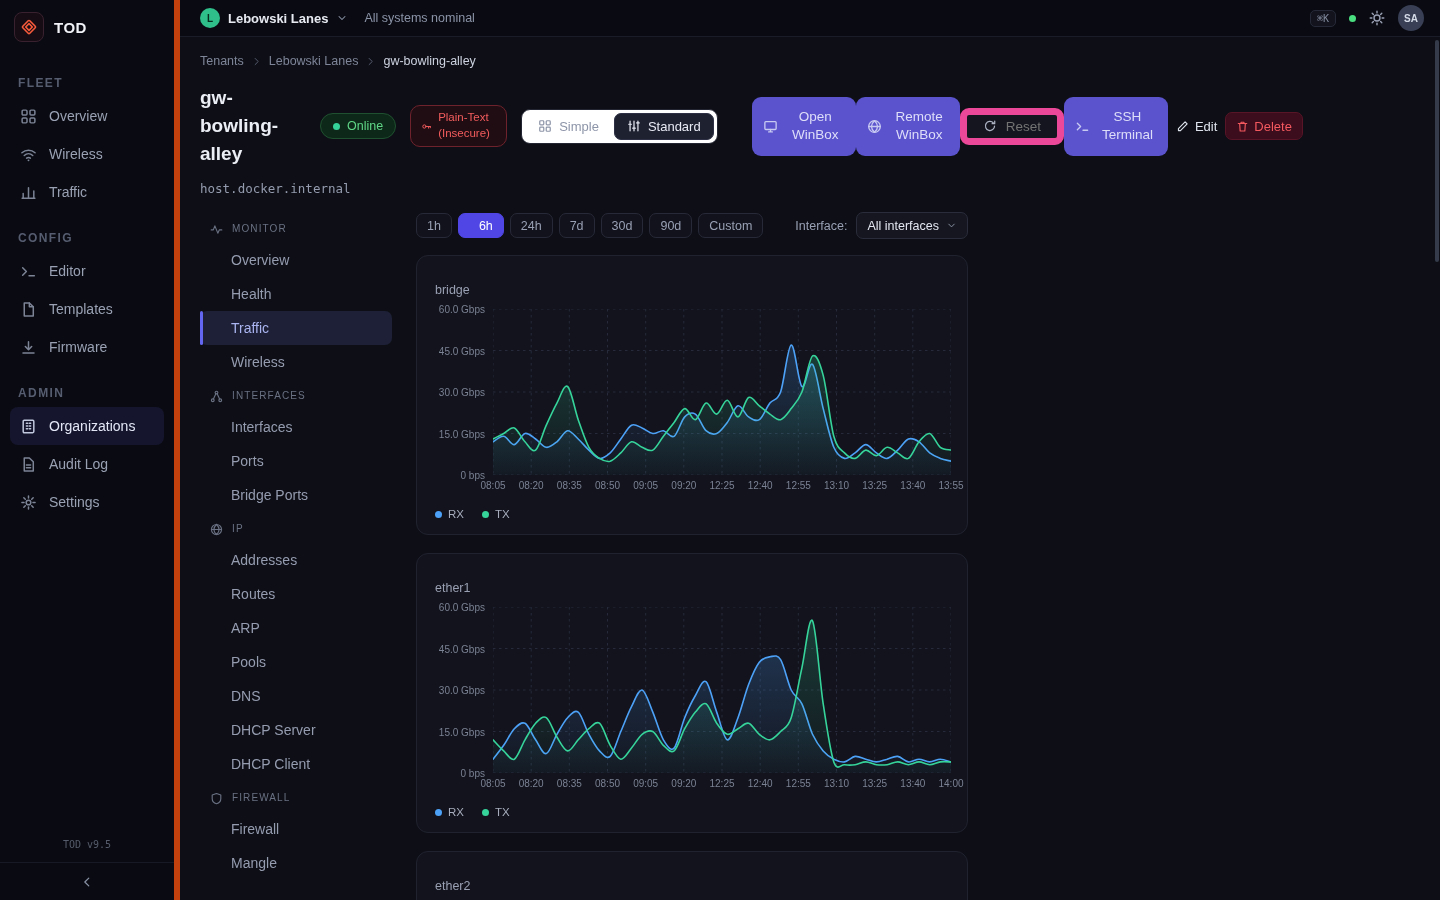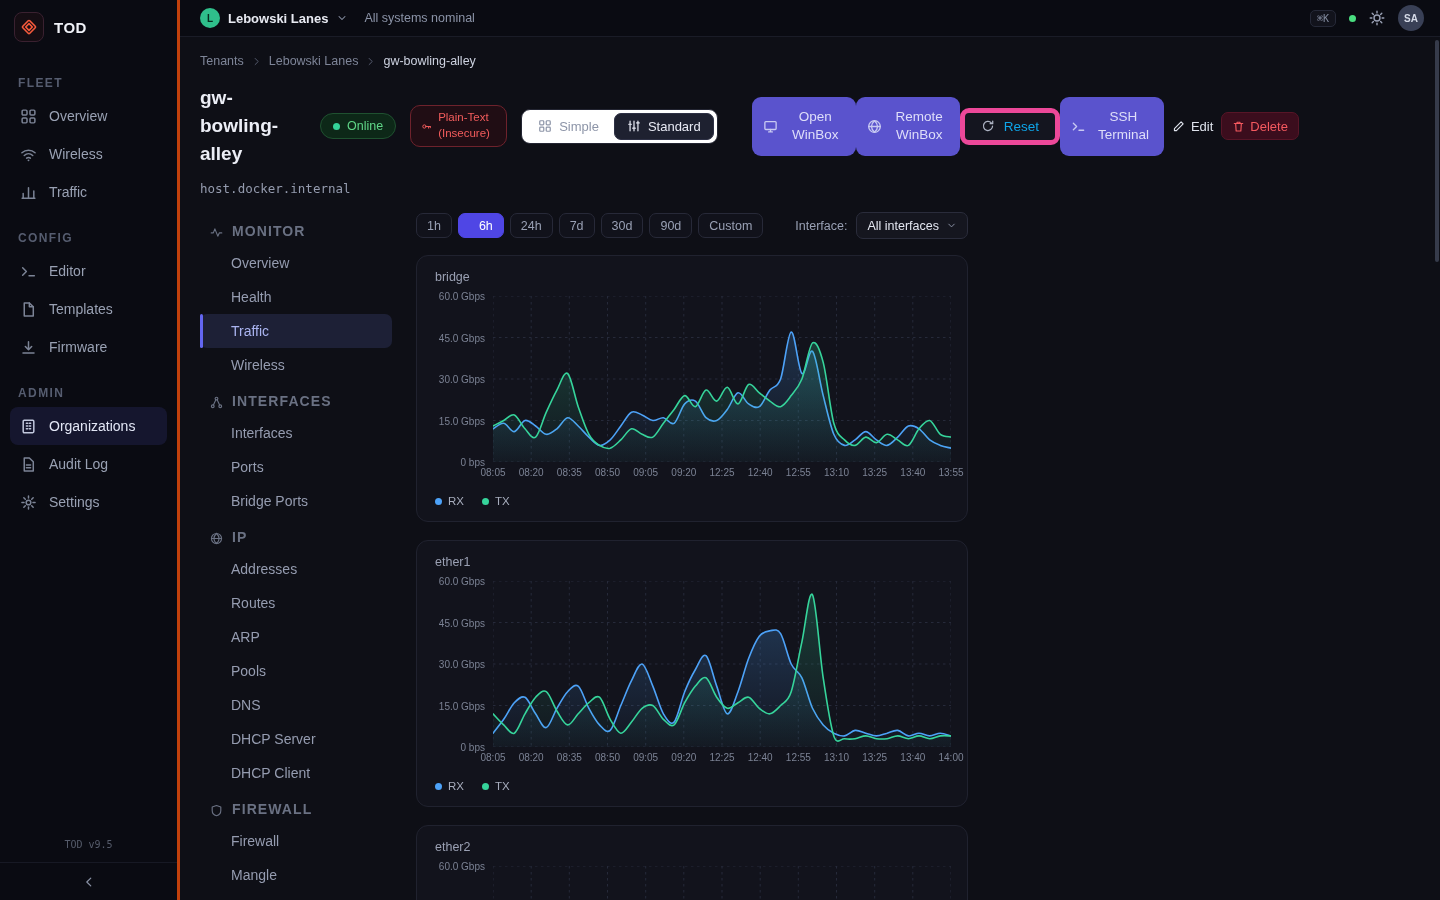--- a/index.html
+++ b/index.html
@@ -1,21 +1,21 @@
 <!DOCTYPE html>
 <html><head>
 <meta charset="utf-8">
 <style>
   * { margin:0; padding:0; box-sizing:border-box; }
   html,body { width:1440px; height:900px; overflow:hidden; background:#0e0f16;
     font-family:"Liberation Sans", sans-serif; color:#e6e8f0; }
   .app { display:flex; width:100%; height:100%; }
 
   
-  .sidebar { width:180px; flex:0 0 180px; background:#0a0b12; border-right:3px solid #c2410c;
+  .sidebar { width:180px; flex:0 0 180px; background:#0a0b12; border-right:6px solid #c2410c;
     display:flex; flex-direction:column; }
   .logo-row { display:flex; align-items:center; gap:10px; padding:12px 14px 14px; }
   .logo-tile { width:30px; height:30px; border-radius:8px; background:#150d13; border:1px solid #3a2130;
     display:flex; align-items:center; justify-content:center; color:#f75a3c; }
   .logo-tile svg { width:18px; height:18px; }
   .logo-text { font-size:15px; font-weight:bold; letter-spacing:.5px; color:#f0f2f8; }
   .side-nav { padding:0 10px; flex:1 1 auto; }
   .nav-label { margin:20px 8px 7px; font-size:12px; letter-spacing:1.4px; color:#565d70; font-weight:bold; }
   .nav-item { display:flex; align-items:center; gap:12px; height:38px; padding:0 10px; border-radius:8px;
     color:#99a1b3; font-size:14px; cursor:pointer; }
@@ -67,54 +67,54 @@
   .seg-opt .ic { width:14px; height:14px; }
   .seg-opt.active { background:#1e2130; border-color:#2e3145; color:#e8eaf4; }
 
   .actions { display:flex; align-items:center; margin-left:20px; }
   .btn { border:none; cursor:pointer; font-family:inherit; display:flex; align-items:center; justify-content:center; }
   .btn .ic { flex:0 0 auto; }
   .btn-primary { width:104px; height:59px; border-radius:9px; background:#5a53cd; color:#dedef9;
     font-size:13.5px; gap:8px; padding:0 8px; }
   .btn-primary .lbl { width:58px; text-align:center; line-height:1.35; }
   .btn-primary .ic { width:15px; height:15px; color:#c9caf2; }
-  .btn-secondary { height:37px; padding:6px 16px; border-radius:9px; background:#14151f; border:5px solid #ec4899;
-    color:#0ea5e9; font-size:13.5px; gap:9px; }
+  .btn-secondary { height:37px; padding:6px 16px; border-radius:9px; background:#14151f; border:7px solid #ec4899;
+    color:#737373; font-size:13.5px; gap:9px; }
   .btn-secondary .ic { width:14px; height:14px; color:#aeb4c4; }
   .btn-ghost { height:28px; padding:0 8px; border-radius:7px; background:transparent; color:#dfe3ed; font-size:13px; gap:6px; }
   .btn-ghost .ic { width:13px; height:13px; }
   .btn-danger { height:28px; padding:0 10px; border-radius:7px; background:#3b0d1d; border:1px solid #571527;
     color:#f4595f; font-size:13px; gap:5px; }
   .btn-danger .ic { width:13px; height:13px; }
 
   .host { margin-top:13px; font-family:"DejaVu Sans Mono", monospace; font-size:12.5px; color:#949bae; }
 
   .body-row { margin-top:16px; display:flex; gap:24px; align-items:flex-start; }
   .subnav { width:192px; flex:0 0 192px; }
-  .subnav-header { display:flex; align-items:flex-end; gap:9px; padding:7px 0 7px 10px; font-size:14px;
-    letter-spacing:1.1px; color:#6a7183; font-weight:bold; margin-top:4px; }
+  .subnav-header { display:flex; align-items:flex-start; gap:9px; padding:7px 0 7px 10px; font-size:10px;
+    letter-spacing:1.1px; color:#6a7183; font-weight:normal; margin-top:4px; }
   .subnav-header .ic { width:13px; height:13px; }
   .subnav-item { position:relative; height:34px; display:flex; align-items:center; padding-left:31px;
     font-size:14px; color:#959cb0; border-radius:7px; cursor:pointer; }
   .subnav-item.active { background:#1d2036; color:#aab4f0; }
   .subnav-item.active::before { content:""; position:absolute; left:0; top:0; bottom:0; width:3px;
     background:#6366f1; border-radius:2px; }
 
   .charts-col { width:552px; flex:0 0 552px; }
   .chart-controls { display:flex; justify-content:space-between; align-items:center; margin-bottom:16px; }
   .ranges { display:flex; gap:6px; }
   .range-pill { height:25px; padding:0 10px; border-radius:7px; border:1px solid #272938; background:#11121b;
     color:#99a0b4; font-size:12.5px; font-family:inherit; display:flex; align-items:center; cursor:pointer; }
   .range-pill.active { background:#4f46e5; border-color:#4f46e5; color:#ffffff;padding-left:20px; }
   .iface { display:flex; align-items:center; gap:9px; font-size:12.5px; color:#99a0b4; }
   .iface-select { display:flex; align-items:center; gap:7px; height:27px; padding:0 10px; background:#15161f;
     border:1px solid #2a2c3b; border-radius:7px; color:#e3e6f0; font-size:12.5px; font-family:inherit; cursor:pointer; }
   .iface-select .ic { width:11px; height:11px; color:#8b93a7; }
 
-  .chart-card { background:#12131c; border:1px solid #20222f; border-radius:12px; padding:14px 16px 12px; margin-bottom:18px; }
+  .chart-card { background:#12131c; border:1px solid #20222f; border-radius:12px; padding:27px 16px 12px; margin-bottom:18px; }
   .chart-title { font-size:12.5px; color:#9aa0b3; margin:0 0 12px 2px; }
   .plot-row { position:relative; margin-left:60px; height:166px; }
   .plot-row svg { position:absolute; inset:0; width:100%; height:100%; }
   .y-tick { position:absolute; right:calc(100% + 8px); width:52px; text-align:right; font-size:10px;
     color:#7b8294; transform:translateY(-50%); white-space:nowrap; }
   .x-axis { position:relative; margin-left:60px; height:13px; margin-top:5px; }
   .x-tick { position:absolute; top:0; transform:translateX(-50%); font-size:10px; color:#7b8294; white-space:nowrap; }
   .legend { display:flex; gap:18px; margin:15px 0 2px 2px; font-size:11.5px; color:#a7adbd; align-items:center; }
   .legend-item { display:flex; align-items:center; gap:6px; }
   .legend-dot { width:7px; height:7px; border-radius:50%; }

